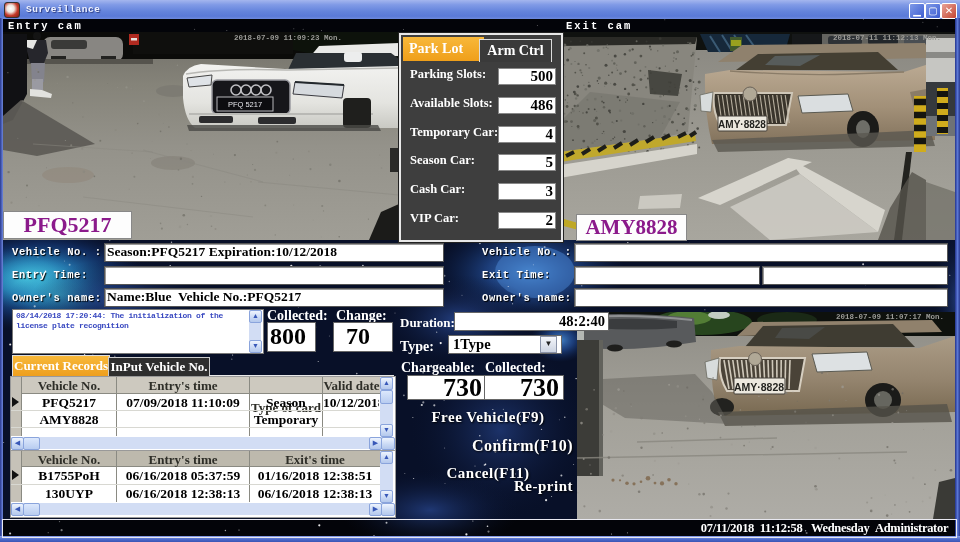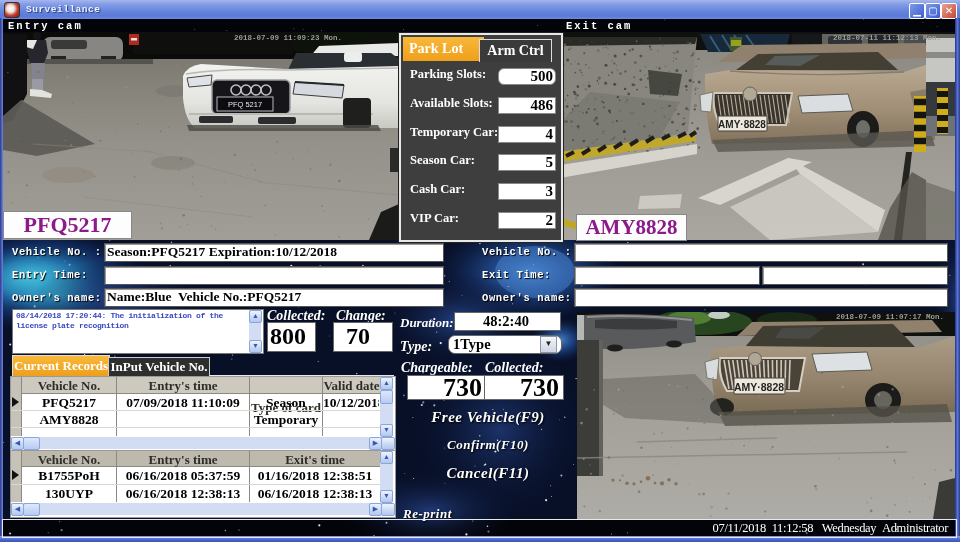--- a/index.html
+++ b/index.html
@@ -23,21 +23,21 @@
 .flabel{font-family:"Liberation Mono",monospace;font-weight:bold;color:#fff;font-size:10.5px;letter-spacing:0.6px;text-shadow:1px 1px 1px #000;white-space:nowrap;}
 .fbox{background:#fff;border:1px solid #555;box-shadow:inset 1px 1px 0 #999;}
 .fval{font-family:"Liberation Serif",serif;font-weight:bold;color:#000;font-size:13.5px;white-space:nowrap;}
 
 #panel{left:399px;top:33px;width:160px;height:205px;background:#3e3e3e;border:2px solid #e8e8e8;box-shadow:0 0 0 1px #222;}
 .ptab{font-family:"Liberation Serif",serif;font-weight:bold;font-size:14px;}
 .plabel{font-family:"Liberation Serif",serif;font-weight:bold;color:#fff;font-size:12.5px;white-space:nowrap;}
 .pbox{background:#fff;border:1px solid #888;font-family:"Liberation Serif",serif;font-weight:bold;color:#000;font-size:15px;text-align:right;}
 
 .plate{background:#fdfdfd;border:1px solid #888;color:#8b1a8b;font-family:"Liberation Serif",serif;font-weight:bold;text-align:center;}
-.wserif{font-family:"Liberation Serif",serif;font-weight:bold;color:#fff;white-space:nowrap;font-style:italic;}
+.wserif{font-family:"Liberation Serif",serif;font-weight:bold;color:#fff;white-space:nowrap;}
 .bigval{background:#fff;border:1px solid #666;font-family:"Liberation Serif",serif;font-weight:bold;color:#000;}
 .thead{font-family:"Liberation Serif",serif;font-weight:bold;color:#2e2e28;font-size:13px;text-align:center;white-space:nowrap;overflow:hidden;}
 .tcell{font-family:"Liberation Serif",serif;font-weight:bold;color:#000;font-size:13.5px;text-align:center;white-space:nowrap;overflow:hidden;}
 .vline{width:1px;background:#8a8a82;}
 .hline{height:1px;background:#d8d8d2;}
 
 .sbtrack{background:#d2ddf4;}
 .sbtn{background:linear-gradient(#eef4fe,#c8d8f4 60%,#b4c8ec);border:1px solid #8aa4dc;border-radius:2px;color:#3858b8;text-align:center;font-family:"Liberation Sans",sans-serif;}
 .sthumb{background:linear-gradient(#dce8fc,#b8ccf0);border:1px solid #8aa4dc;border-radius:2px;}
 </style></head>
@@ -1112,21 +1112,21 @@
         <circle cx="54.4" cy="94.5" r="0.7" fill="#928f88" opacity="0.7"></circle>
         <circle cx="100.8" cy="74.4" r="1.3" fill="#928f88" opacity="0.7"></circle>
 <polygon points="362,170 378,166 378,207 356,207" fill="#3a3a36"></polygon>
 <text x="259" y="7" font-family="Liberation Mono,monospace" font-size="7.5" font-weight="bold" fill="#9a9a96">2018-07-09 11:07:17 Mon.</text>
 </svg></div>
 
 <div class="abs" id="panel"></div>
 <div class="abs ptab" style="left:403px;top:37px;width:75px;height:24px;background:linear-gradient(#f8b83a,#ef9f1a);color:#fff;line-height:24px;padding-left:6px;">Park Lot</div>
 <div class="abs ptab" style="left:479px;top:39px;width:71px;height:22px;background:#3a3a3a;border:1px solid #ddd;border-bottom:none;color:#fff;line-height:22px;text-align:center;">Arm Ctrl</div>
 <div class="abs plabel" style="left:410px;top:67px;">Parking Slots:</div>
-<div class="abs pbox" style="left:498px;top:68px;width:54px;height:15px;line-height:15px;padding-right:2px;border-radius:6px;">500</div>
+<div class="abs pbox" style="left:498px;top:68px;width:54px;height:15px;line-height:15px;padding-right:2px;">500</div>
 <div class="abs plabel" style="left:410px;top:96px;">Available Slots:</div>
 <div class="abs pbox" style="left:498px;top:97px;width:54px;height:15px;line-height:15px;padding-right:2px;">486</div>
 <div class="abs plabel" style="left:410px;top:125px;">Temporary Car:</div>
 <div class="abs pbox" style="left:498px;top:126px;width:54px;height:15px;line-height:15px;padding-right:2px;">4</div>
 <div class="abs plabel" style="left:410px;top:153px;">Season Car:</div>
 <div class="abs pbox" style="left:498px;top:154px;width:54px;height:15px;line-height:15px;padding-right:2px;">5</div>
 <div class="abs plabel" style="left:410px;top:182px;">Cash Car:</div>
 <div class="abs pbox" style="left:498px;top:183px;width:54px;height:15px;line-height:15px;padding-right:2px;">3</div>
 <div class="abs plabel" style="left:410px;top:211px;">VIP Car:</div>
 <div class="abs pbox" style="left:498px;top:212px;width:54px;height:15px;line-height:15px;padding-right:2px;">2</div>
@@ -1157,34 +1157,34 @@
 <div class="abs sbtrack" style="left:249px;top:310px;width:12px;height:41px;"></div>
 <div class="abs sbtn" style="left:249px;top:310px;width:11px;height:11px;font-size:7px;line-height:10px;">▲</div>
 <div class="abs sbtn" style="left:249px;top:340px;width:11px;height:11px;font-size:7px;line-height:10px;">▼</div>
 
 <div class="abs wserif" style="left:267px;top:308px;font-size:14px;">Collected:</div>
 <div class="abs wserif" style="left:336px;top:308px;font-size:14px;">Change:</div>
 <div class="abs bigval" style="left:267px;top:322px;width:45px;height:28px;font-size:24px;line-height:27px;padding-left:2px;">800</div>
 <div class="abs bigval" style="left:333px;top:322px;width:46px;height:28px;font-size:24px;line-height:27px;padding-left:12px;">70</div>
 
 <div class="abs wserif" style="left:400px;top:315px;font-size:13px;">Duration:</div>
-<div class="abs bigval" style="left:454px;top:312px;width:102px;height:17px;font-size:14.5px;line-height:17px;text-align:center;padding-right:3px;">48:2:40</div>
+<div class="abs bigval" style="left:454px;top:312px;width:102px;height:17px;font-size:14.5px;line-height:17px;text-align:right;padding-right:3px;padding-left:48px;">48:2:40</div>
 <div class="abs wserif" style="left:400px;top:339px;font-size:14px;">Type:</div>
-<div class="abs bigval" style="left:448px;top:335px;width:108px;height:17px;font-size:14.5px;line-height:17px;padding-left:4px;border-radius:7px;">1Type</div>
+<div class="abs bigval" style="left:448px;top:335px;width:108px;height:17px;font-size:14.5px;line-height:17px;padding-left:4px;">1Type</div>
 <div class="abs" style="left:540px;top:336px;width:15px;height:15px;background:linear-gradient(#f4f6fa,#cdd4e2);border:1px solid #8a93a8;font-size:8px;line-height:14px;text-align:center;color:#222;">▼</div>
 
 <div class="abs wserif" style="left:401px;top:360px;font-size:14px;">Chargeable:</div>
 <div class="abs wserif" style="left:485px;top:360px;font-size:14px;">Collected:</div>
 <div class="abs bigval" style="left:407px;top:375px;width:74px;height:23px;font-size:26px;line-height:23px;text-align:right;padding-right:4px;">730</div>
 <div class="abs bigval" style="left:484px;top:375px;width:74px;height:23px;font-size:26px;line-height:23px;text-align:right;padding-right:4px;">730</div>
 
 <div class="abs wserif" style="left:403px;top:409px;width:170px;text-align:center;font-size:15px;letter-spacing:0.5px;text-shadow:1px 1px 2px #000;">Free Vehicle(F9)</div>
-<div class="abs wserif" style="left:403px;top:437px;width:170px;text-align:center;font-size:13px;letter-spacing:0.5px;text-shadow:1px 1px 2px #000;">Confirm(F10)</div>
+<div class="abs wserif" style="left:403px;top:437px;width:170px;text-align:right;font-size:16px;letter-spacing:0.5px;text-shadow:1px 1px 2px #000;">Confirm(F10)</div>
 <div class="abs wserif" style="left:403px;top:465px;width:170px;text-align:center;font-size:15px;letter-spacing:0.5px;text-shadow:1px 1px 2px #000;">Cancel(F11)</div>
-<div class="abs wserif" style="left:403px;top:506px;width:170px;text-align:left;font-size:13px;letter-spacing:0.5px;text-shadow:1px 1px 2px #000;">Re-print</div>
+<div class="abs wserif" style="left:403px;top:478px;width:170px;text-align:right;font-size:15px;letter-spacing:0.5px;text-shadow:1px 1px 2px #000;">Re-print</div>
 
 <div class="abs" style="left:12px;top:355px;width:96px;height:20px;background:linear-gradient(#f8b83a,#ee9f1e);border:1px solid #ddd;color:#fff;font-family:'Liberation Serif',serif;font-weight:bold;font-size:13px;line-height:19px;text-align:center;">Current Records</div>
 <div class="abs" style="left:108px;top:357px;width:100px;height:18px;background:#2e2e2e;border:1px solid #ccc;border-bottom:none;color:#fff;font-family:'Liberation Serif',serif;font-weight:bold;font-size:13px;line-height:18px;text-align:center;">InPut Vehicle No.</div>
 <div class="abs" style="left:209px;top:375px;width:185px;height:2px;background:#e8e8e8;"></div>
 
 <div class="abs" id="tbl1" style="left:10px;top:376px;width:384px;height:73px;background:#fff;border:1px solid #999;"></div>
 <div class="abs" style="left:11px;top:377px;width:369px;height:16px;background:#cdc9bf;border-bottom:1px solid #8a8a82;"></div>
 <div class="abs" style="left:11px;top:377px;width:10px;height:59px;background:#c6c2b8;border-right:1px solid #8a8a82;"></div>
 <div class="abs" style="left:12px;top:397px;width:0;height:0;border-top:5px solid transparent;border-bottom:5px solid transparent;border-left:7px solid #111;"></div>
 <div class="abs t1grid"></div>
@@ -1233,14 +1233,14 @@
 <div class="abs sbtrack" style="left:380px;top:451px;width:13px;height:51px;"></div>
 <div class="abs sbtn" style="left:380px;top:451px;width:11px;height:11px;font-size:7px;line-height:10px;">▲</div>
 <div class="abs sbtn" style="left:380px;top:490px;width:11px;height:11px;font-size:7px;line-height:10px;">▼</div>
 <div class="abs sbtrack" style="left:11px;top:503px;width:382px;height:12px;"></div>
 <div class="abs sbtn" style="left:11px;top:503px;width:11px;height:11px;font-size:7px;line-height:10px;">◀</div>
 <div class="abs sthumb" style="left:23px;top:503px;width:15px;height:11px;"></div>
 <div class="abs sbtn" style="left:369px;top:503px;width:11px;height:11px;font-size:7px;line-height:10px;">▶</div>
 <div class="abs sbtn" style="left:381px;top:503px;width:12px;height:11px;"></div>
 
 <div class="abs" style="left:2px;top:519px;width:953px;height:17px;border:1px solid #e8e8f0;background:transparent;"></div>
-<div class="abs" style="left:0;top:521px;width:951px;text-align:right;font-family:'Liberation Serif',serif;font-weight:normal;color:#fff;font-size:12.5px;letter-spacing:-0.3px;">07/11/2018&nbsp;&nbsp;11:12:58&nbsp;&nbsp;&nbsp;Wednesday&nbsp;&nbsp;Administrator&nbsp;</div>
+<div class="abs" style="left:0;top:521px;width:951px;text-align:right;font-family:'Liberation Serif',serif;font-weight:bold;color:#fff;font-size:12.5px;letter-spacing:-0.3px;">07/11/2018&nbsp;&nbsp;11:12:58&nbsp;&nbsp;&nbsp;Wednesday&nbsp;&nbsp;Administrator&nbsp;</div>
 </div>
 
 </body></html>

